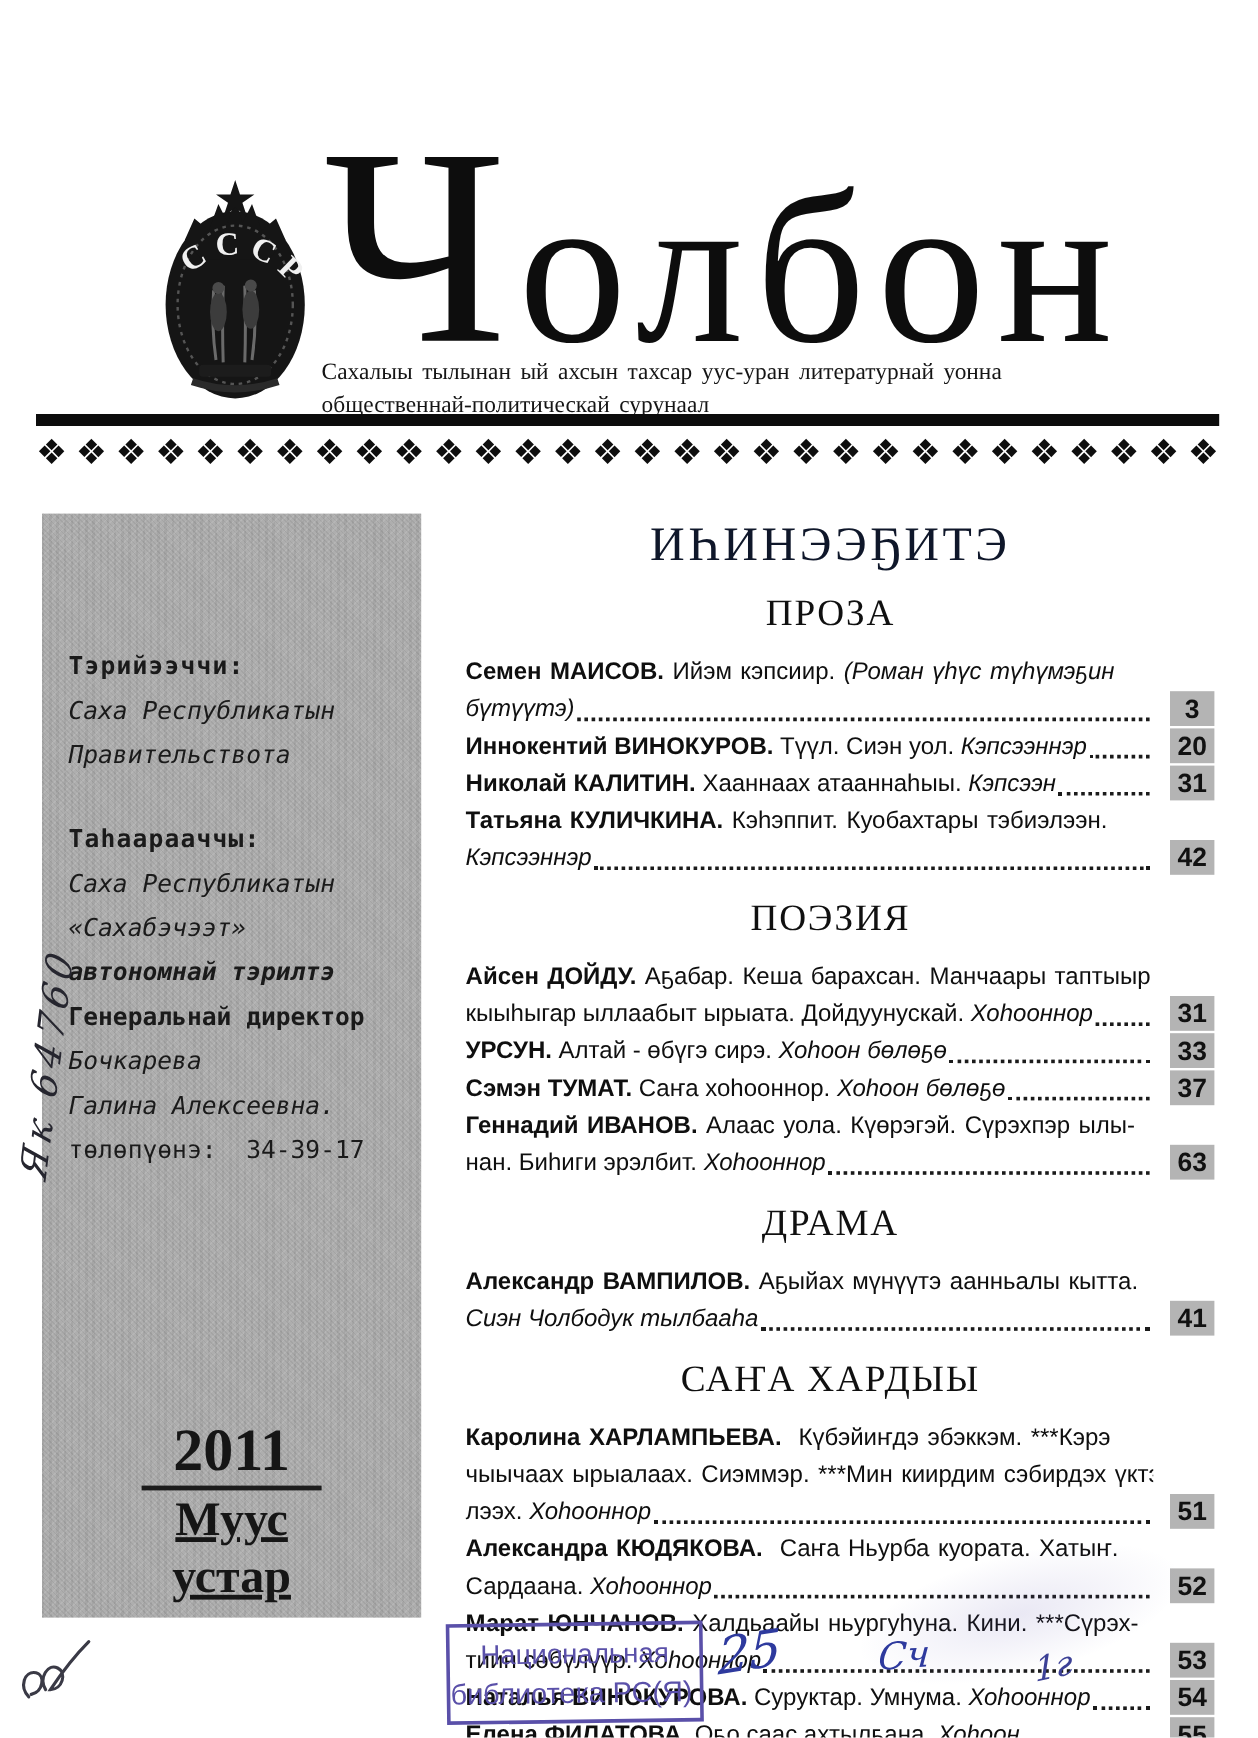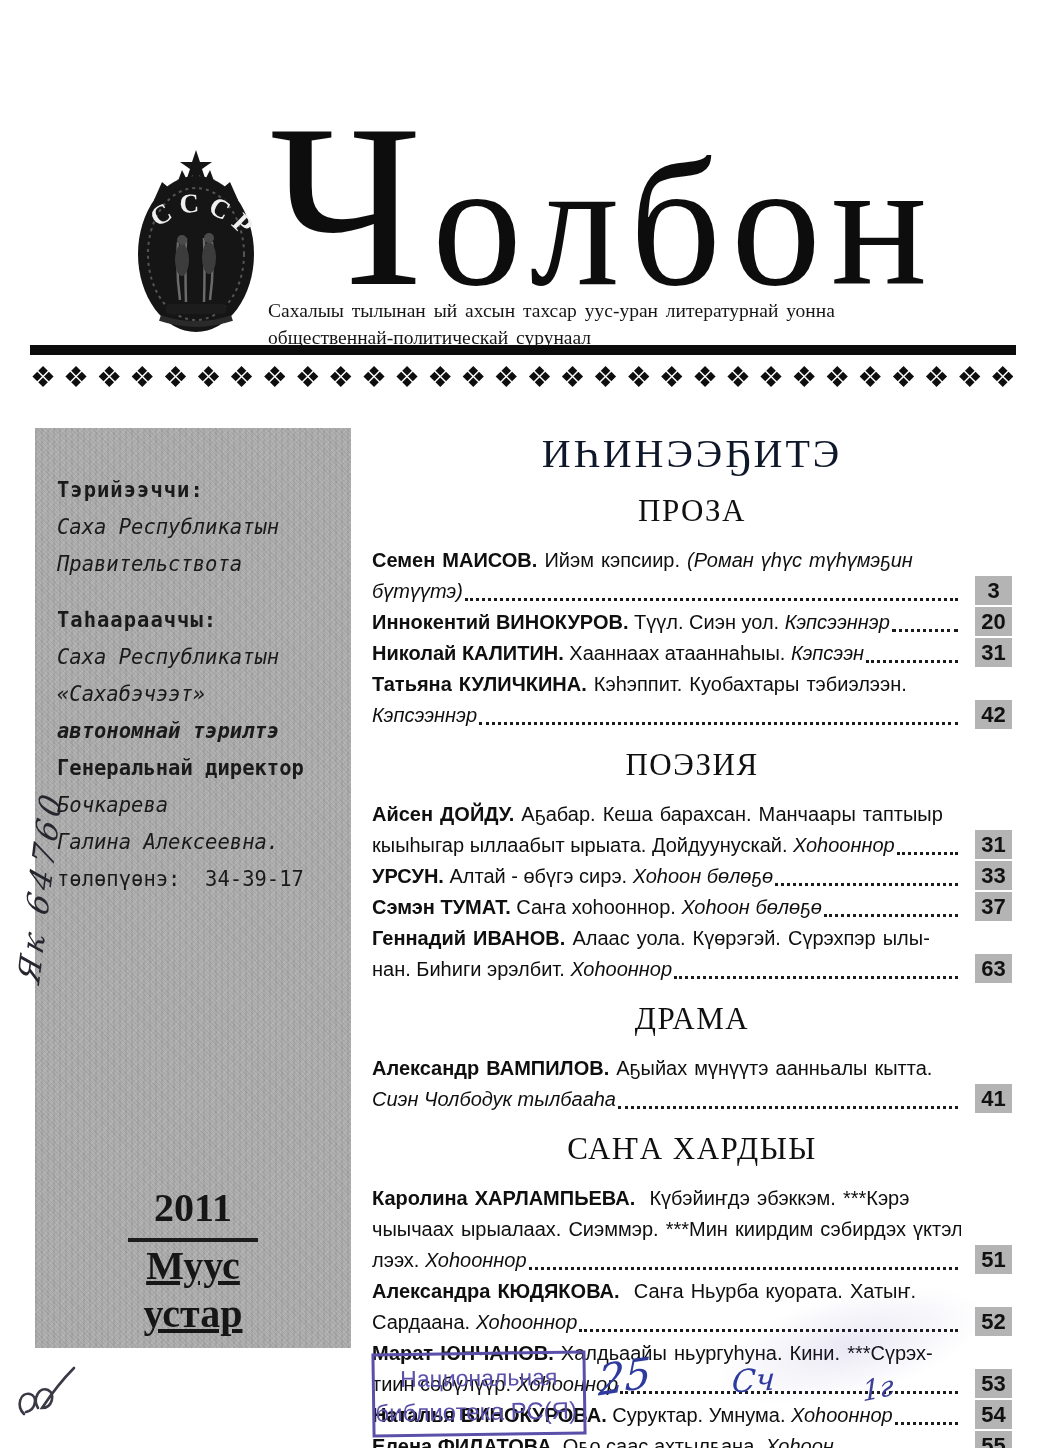--- a/index.html
+++ b/index.html
@@ -23,45 +23,45 @@
   .ornaments{position:absolute;left:30px;top:360px;width:986px;display:flex;
       justify-content:space-between;font-size:29px;line-height:34px;color:#0e0e0e;}
 
   
   .sidebar{position:absolute;left:35px;top:428px;width:316px;height:920px;
       background-color:#aeaeae;
       background-image:
         repeating-linear-gradient(45deg, rgba(0,0,0,.06) 0 1px, transparent 1px 3px),
         repeating-linear-gradient(-45deg, rgba(255,255,255,.10) 0 1px, transparent 1px 4px),
         repeating-linear-gradient(90deg, rgba(0,0,0,.05) 0 2px, transparent 2px 6px);
-      box-sizing:border-box;padding:44px 14px 0 22px;
+      box-sizing:border-box;padding:109px 14px 0 22px;
       font-family:"DejaVu Sans Mono","Liberation Mono",monospace;
       font-size:20.5px;line-height:37px;color:#1a1a1a;}
   .sb-label{font-weight:bold;letter-spacing:1px;}
   .sb-line{white-space:pre;}
   .sb-i{font-style:italic;}
   .sb-b{font-weight:bold;}
   .sb-bi{font-weight:bold;font-style:italic;}
-  .sb-block2{margin-top:19px;}
+  .sb-block2{margin-top:33px;}
   .issue{position:absolute;left:0;right:0;bottom:10px;text-align:center;
       font-family:"Liberation Serif","DejaVu Serif",serif;color:#161616;}
-  .issue .year{display:inline-block;font-size:40px;font-weight:bold;line-height:56px;
+  .issue .year{display:inline-block;font-size:50px;font-weight:bold;line-height:56px;
       border-bottom:4px solid #1c1c1c;padding:0 26px 2px 26px;}
   .issue .month{font-size:40px;font-weight:bold;line-height:48px;text-decoration:underline;}
 
   
   .main{position:absolute;left:372px;top:430px;width:640px;}
   .toc-title{font-family:"Liberation Serif","DejaVu Serif",serif;font-size:40px;
       font-weight:400;text-align:center;margin:0 0 12px 0;letter-spacing:3px;color:#0f172a;}
   .section-heading{font-family:"Liberation Serif","DejaVu Serif",serif;font-size:31px;
       font-weight:400;text-align:center;margin:16px 0 16px 0;letter-spacing:1.5px;color:#101010;}
   .entry{display:flex;align-items:flex-end;}
   .etext{flex:1;min-width:0;font-family:"Liberation Sans","DejaVu Sans",sans-serif;
       font-size:20px;line-height:31px;color:#0f0f0f;overflow:hidden;}
-  .line{white-space:pre;overflow:hidden;}
+  .line{white-space:pre;overflow:hidden;margin-left:16px;}
   .line.j{word-spacing:1.5px;}
   .line.lead{display:flex;align-items:flex-end;}
   .seg-b{font-weight:bold;}
   .seg-i{font-style:italic;}
   .leader{flex:1 1 auto;min-width:8px;border-bottom:3px dotted #1b1b1b;margin:0 3px 6px 2px;}
   .badge{width:37px;margin-left:14px;margin-bottom:2px;background:#b4b4b4;
       text-align:center;font-family:"Liberation Sans","DejaVu Sans",sans-serif;
       font-weight:bold;font-size:22px;line-height:29px;color:#111;flex:0 0 auto;}
 
   

